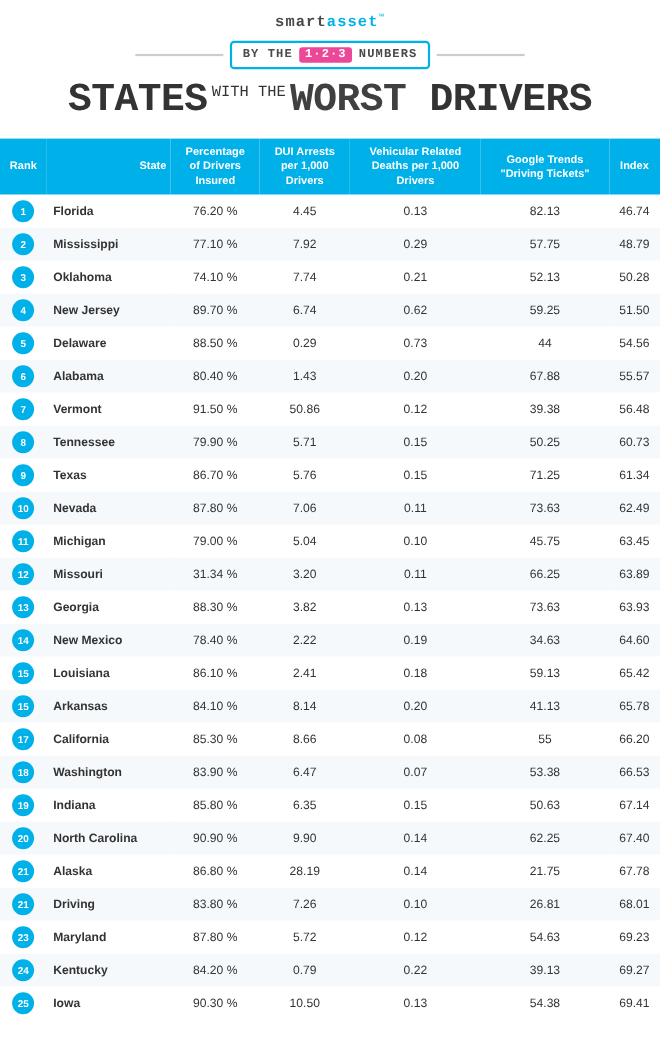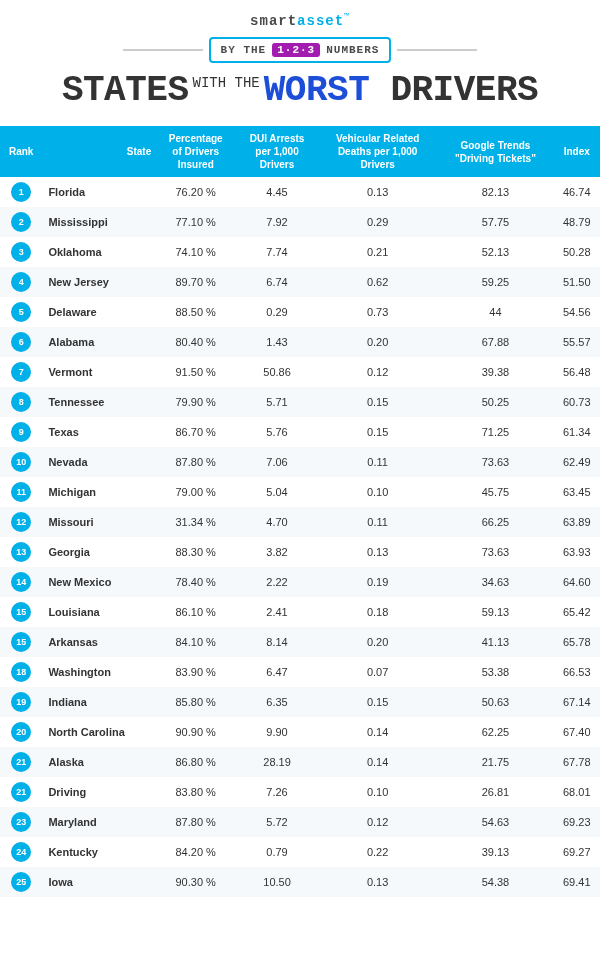--- a/index.html
+++ b/index.html
@@ -49,21 +49,21 @@
       align-items: center;
       gap: 6px;
       font-size: 11px;
       font-weight: bold;
       color: #4a4a4a;
       letter-spacing: 1px;
       text-transform: uppercase;
     }
 
     .number-badge {
-      background: #a21caf;
+      background: #ec4899;
       color: white;
       border-radius: 3px;
       padding: 1px 5px;
       font-size: 11px;
       font-weight: bold;
     }
 
     .main-title {
       font-size: 36px;
       font-weight: 900;
@@ -74,21 +74,21 @@
       letter-spacing: -0.5px;
     }
     .main-title .with-the {
       font-size: 14px;
       font-weight: normal;
       vertical-align: super;
       text-transform: uppercase;
       letter-spacing: 0;
       margin: 0 4px;
     }
-    .main-title .worst { color: #1d4ed8; }
+    .main-title .worst { color: #404040; }
 
     table {
       width: 100%;
       border-collapse: collapse;
       font-size: 11px;
     }
 
     thead tr {
       background: #00b0e8;
       color: white;
@@ -268,21 +268,21 @@
         <td>79.00 %</td>
         <td>5.04</td>
         <td>0.10</td>
         <td>45.75</td>
         <td>63.45</td>
       </tr>
       <tr>
         <td><span class="rank-badge">12</span></td>
         <td>Missouri</td>
         <td>31.34 %</td>
-        <td>4.70</td>
+        <td>3.20</td>
         <td>0.11</td>
         <td>66.25</td>
         <td>63.89</td>
       </tr>
       <tr>
         <td><span class="rank-badge">13</span></td>
         <td>Georgia</td>
         <td>88.30 %</td>
         <td>3.82</td>
         <td>0.13</td>
@@ -310,20 +310,29 @@
       <tr>
         <td><span class="rank-badge">15</span></td>
         <td>Arkansas</td>
         <td>84.10 %</td>
         <td>8.14</td>
         <td>0.20</td>
         <td>41.13</td>
         <td>65.78</td>
       </tr>
       <tr>
+        <td><span class="rank-badge">17</span></td>
+        <td>California</td>
+        <td>85.30 %</td>
+        <td>8.66</td>
+        <td>0.08</td>
+        <td>55</td>
+        <td>66.20</td>
+      </tr>
+      <tr>
         <td><span class="rank-badge">18</span></td>
         <td>Washington</td>
         <td>83.90 %</td>
         <td>6.47</td>
         <td>0.07</td>
         <td>53.38</td>
         <td>66.53</td>
       </tr>
       <tr>
         <td><span class="rank-badge">19</span></td>

